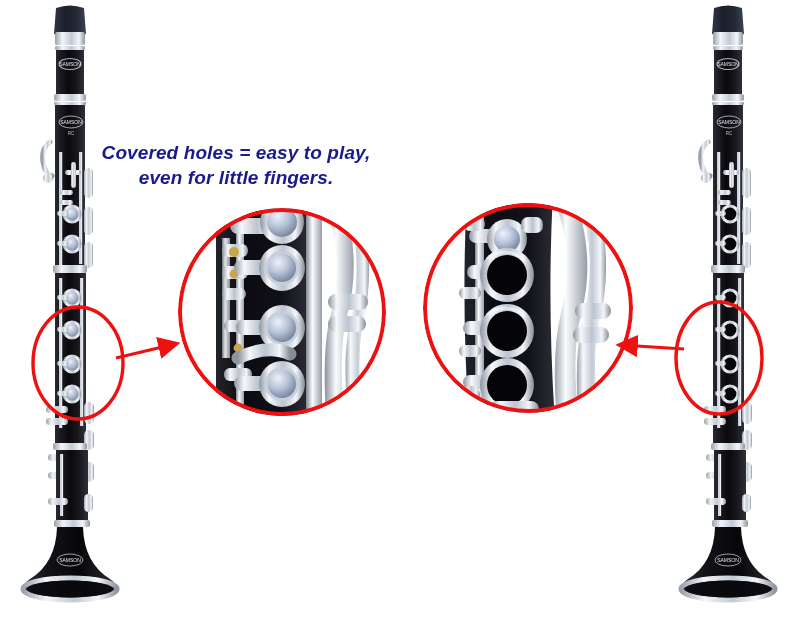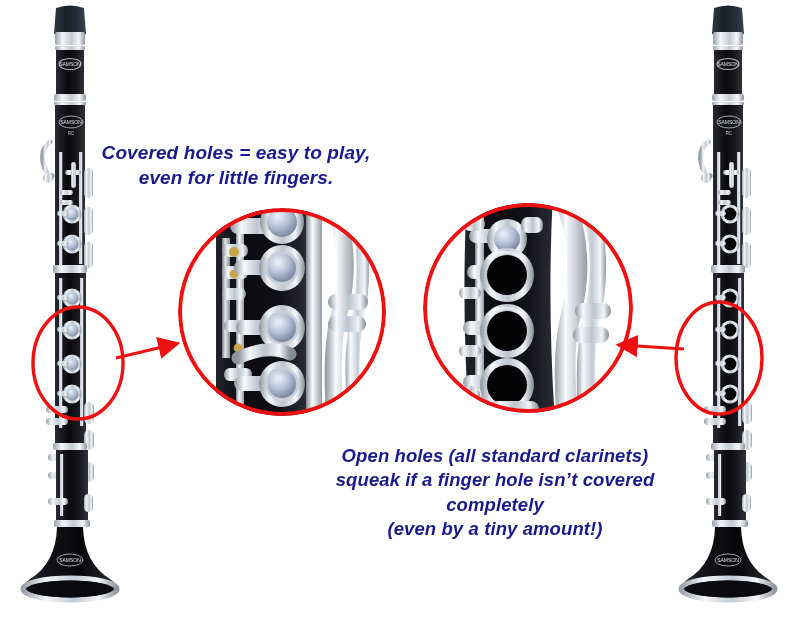--- a/index.html
+++ b/index.html
@@ -493,17 +493,14 @@
     <ellipse cx="719" cy="358" rx="43" ry="56" fill="none" stroke="#ee1111" stroke-width="3.4"></ellipse>
 
     <line x1="116" y1="358" x2="175" y2="344" stroke="#ee1111" stroke-width="3.2" marker-end="url(#arrowR)"></line>
 
     <line x1="684" y1="349" x2="621" y2="345" stroke="#ee1111" stroke-width="3.2" marker-end="url(#arrowR)"></line>
   </svg>
 
   <div class="caption" id="caption-covered">Covered holes = easy to play,
 even for little fingers.</div>
 
-  <div class="caption" id="caption-open">Open holes (all standard clarinets)
-squeak if a finger hole isn’t covered completely
-(even by a tiny amount!)</div>
 
 </div>
 
 </body></html>

